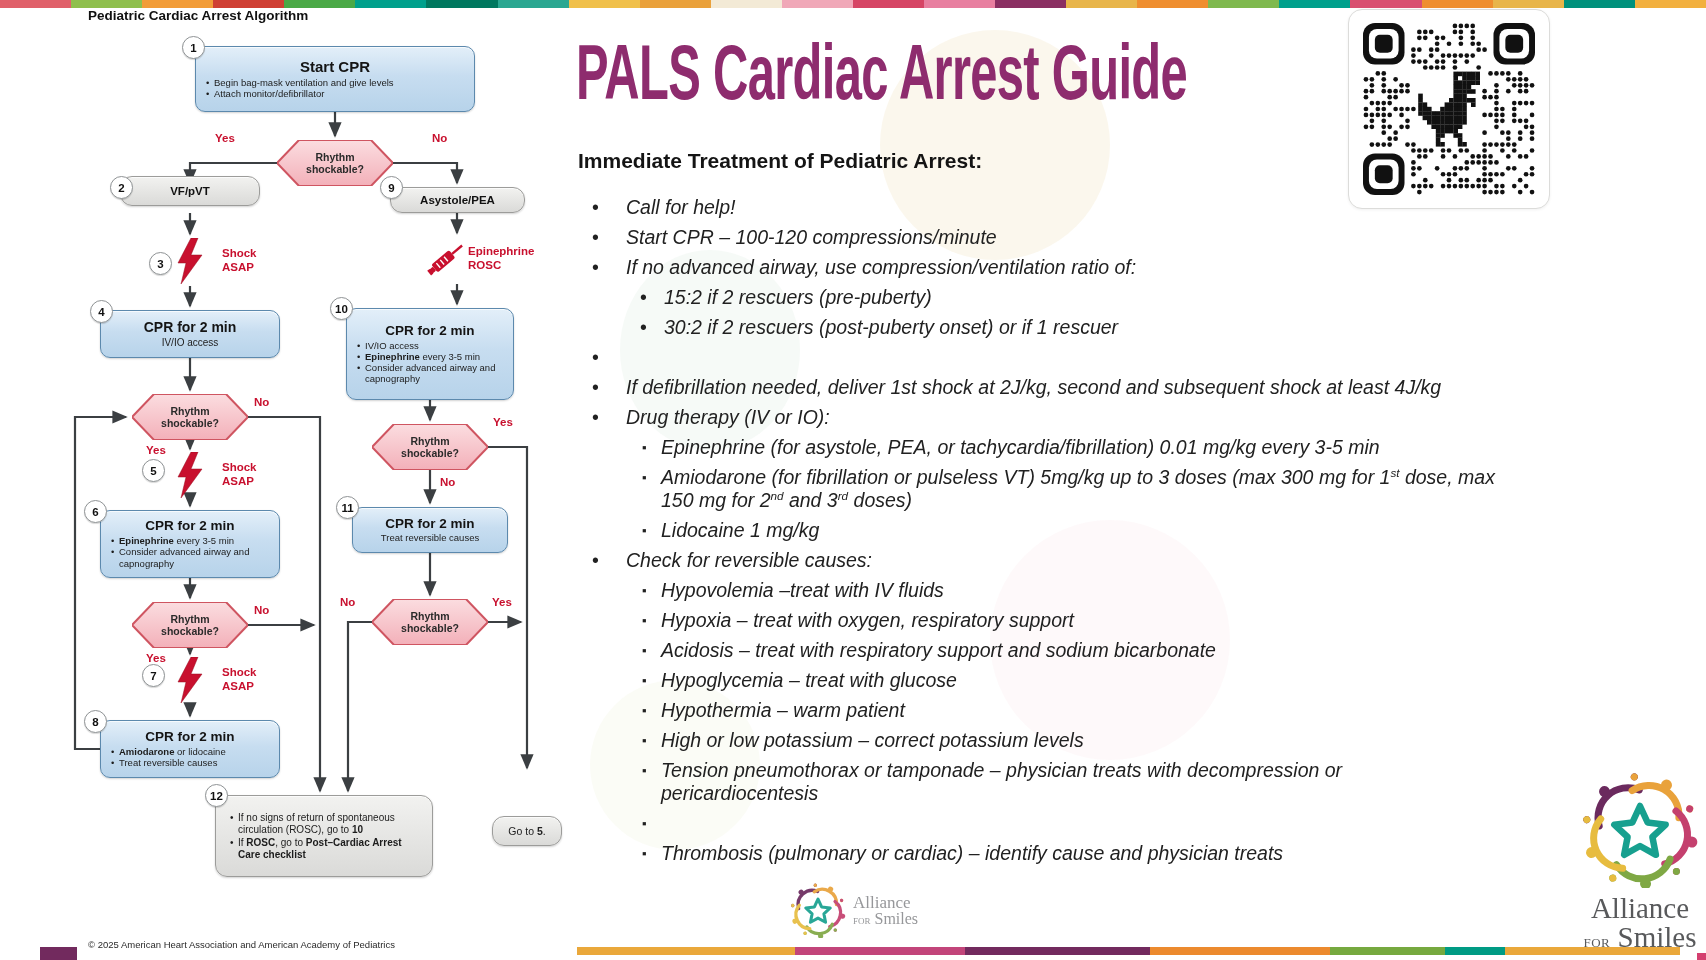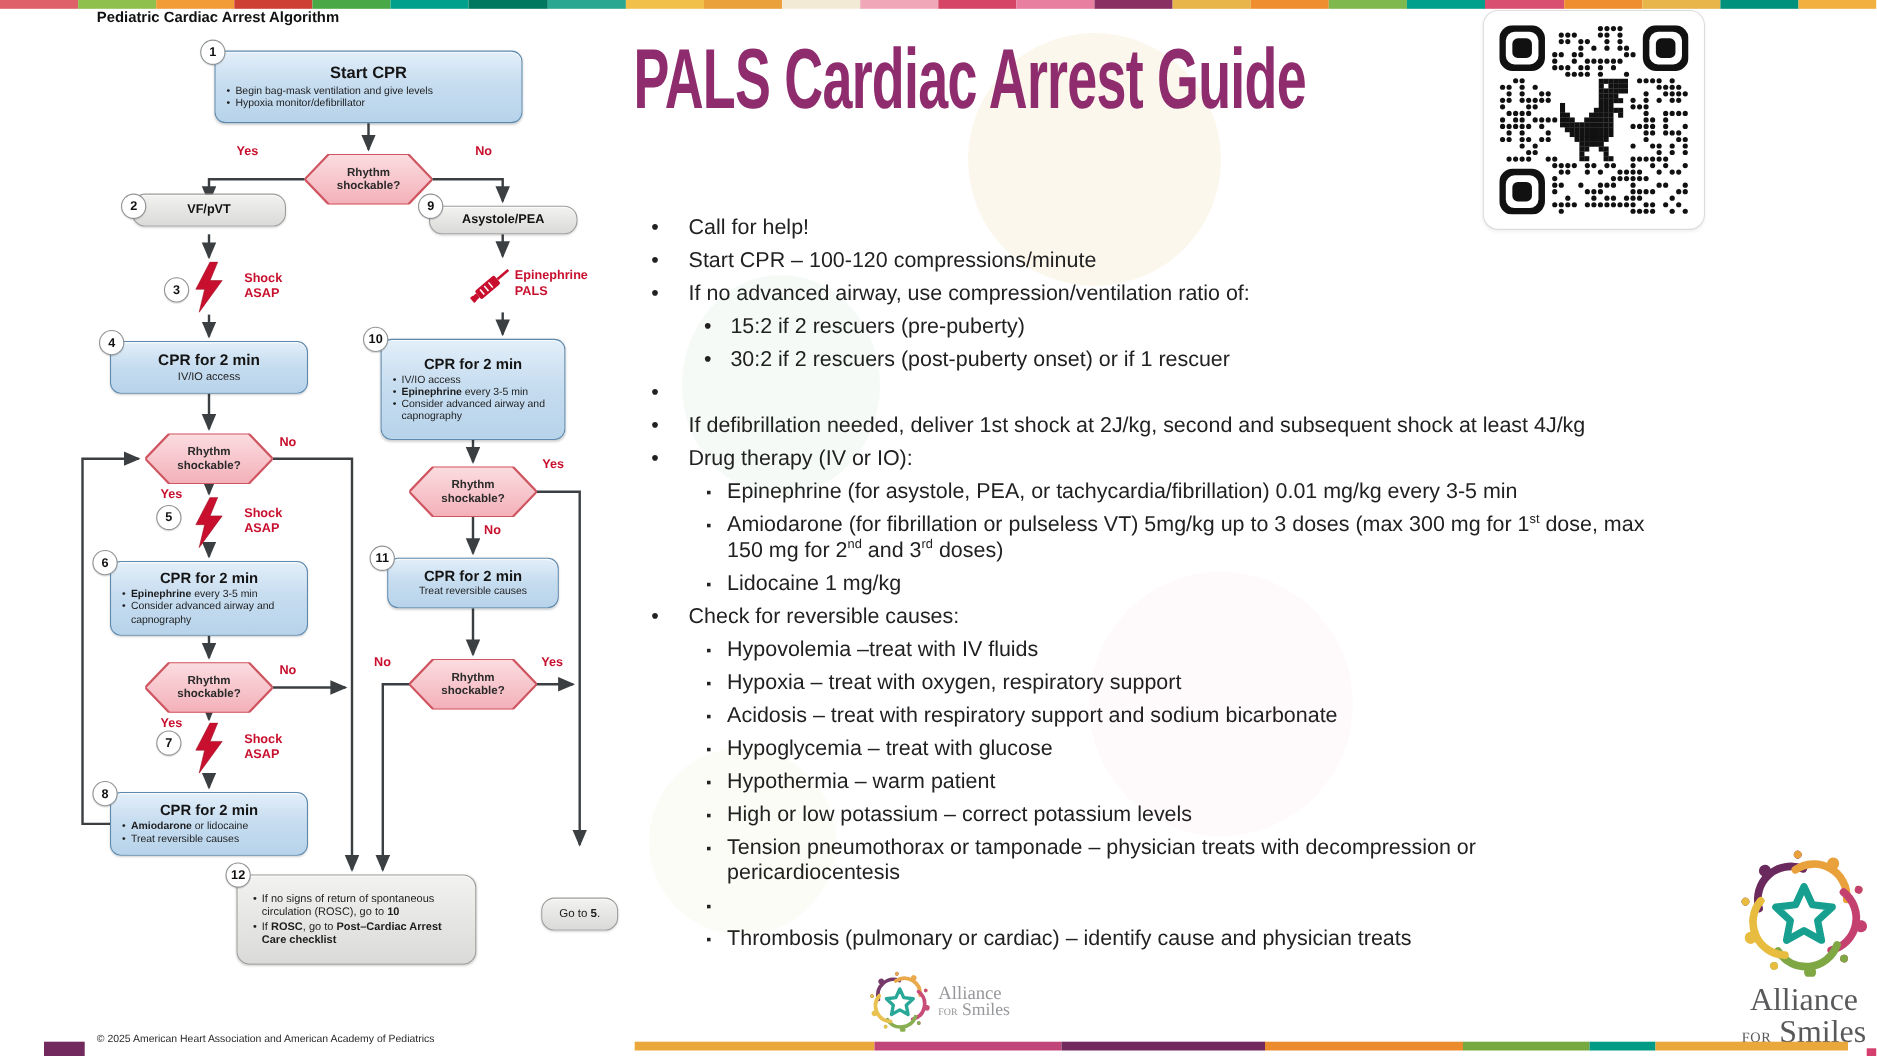--- a/index.html
+++ b/index.html
@@ -42,21 +42,21 @@
   .icon-abs{position:absolute;}
   .goto{position:absolute;font-size:10.5px;color:#222;margin-top:44px;}
   
   .content{position:absolute;left:0;top:0;width:1706px;height:960px;z-index:1;}
   .page-title{position:absolute;left:576px;top:28px;font-size:73px;font-weight:bold;color:#8e2c6e;
               letter-spacing:-1px;white-space:nowrap;transform:scaleX(.67) scaleY(1.06);transform-origin:0 0;}
   .heading{position:absolute;left:578px;top:149px;font-size:21px;font-weight:bold;color:#141414;}
   .bullets{position:absolute;left:578px;top:196px;width:920px;font-size:19.5px;color:#212121;}
   .brow{display:flex;margin-bottom:7px;}
   .bm{flex:none;line-height:23px;}
-  .btx{line-height:23px;}
+  .btx{line-height:23px;font-style:italic;}
   .lv1{padding-left:14px;} .lv1 .bm{width:34px;}
   .lv2{padding-left:62px;} .lv2 .bm{width:24px;}
   .lv3{padding-left:64px;} .lv3 .bm{width:19px;font-size:13px;}
   sup{font-size:.6em;vertical-align:super;line-height:0;}
   
   .qr-card{position:absolute;left:1348px;top:9px;width:200px;height:198px;background:#fff;border:1px solid #dcdcda;
            border-radius:14px;z-index:4;box-shadow:0 1px 3px rgba(0,0,0,.06);}
   
   .logo-big{position:absolute;left:1571px;top:770px;width:138px;text-align:center;z-index:2;}
   .logo-big .l1{font-family:"Liberation Serif",serif;font-size:29px;color:#58595b;line-height:1.0;margin-top:2px;}
@@ -155,21 +155,21 @@
 
     <div class="bx blue" style="left:195px;top:46px;width:280px;height:66px;">
       <div class="bt big">Start CPR</div>
       <div class="blist">
           <div class="bxli">
             <span class="bdot">•</span>
             <span>Begin bag-mask ventilation and give levels</span>
           </div>
           <div class="bxli">
             <span class="bdot">•</span>
-            <span>Hypoxia monitor/defibrillator</span>
+            <span>Attach monitor/defibrillator</span>
           </div>
         </div>
     </div>
     <div class="bx gray" style="left:120px;top:176px;width:140px;height:30px;">
       <div class="lbl">VF/pVT</div>
     </div>
     <div class="bx gray" style="left:390px;top:187px;width:135px;height:26px;">
       <div class="lbl">Asystole/PEA</div>
     </div>
     <div class="bx blue" style="left:100px;top:310px;width:180px;height:48px;">
@@ -298,40 +298,41 @@
       <g transform="rotate(-40 22 23)" fill="#c8102e" stroke="#c8102e">
         <rect x="7" y="18" width="23" height="10" rx="2" stroke="none"></rect>
         <rect x="1" y="20.5" width="6" height="5" rx="1" stroke="none"></rect>
         <line x1="0" y1="23" x2="3" y2="23" stroke-width="6"></line>
         <line x1="30" y1="23" x2="43" y2="23" stroke-width="2.4"></line>
         <line x1="12" y1="20" x2="12" y2="26" stroke="#fff" stroke-width="1.4"></line>
         <line x1="17" y1="20" x2="17" y2="26" stroke="#fff" stroke-width="1.4"></line>
         <line x1="22" y1="20" x2="22" y2="26" stroke="#fff" stroke-width="1.4"></line>
       </g>
     </svg>
-    <div class="epi" style="left:468px;top:244px;">Epinephrine PALS</div>
+    <div class="epi" style="left:468px;top:244px;">Epinephrine ROSC</div>
 
     <div class="num" style="left:182px;top:36px;">1</div>
     <div class="num" style="left:110px;top:176px;">2</div>
     <div class="num" style="left:380px;top:176px;">9</div>
     <div class="num" style="left:149px;top:252px;">3</div>
     <div class="num" style="left:90px;top:300px;">4</div>
     <div class="num" style="left:330px;top:297px;">10</div>
     <div class="num" style="left:142px;top:459px;">5</div>
     <div class="num" style="left:84px;top:500px;">6</div>
     <div class="num" style="left:142px;top:664px;">7</div>
     <div class="num" style="left:84px;top:710px;">8</div>
     <div class="num" style="left:336px;top:496px;">11</div>
     <div class="num" style="left:205px;top:784px;">12</div>
 
     <div class="algo-footer">© 2025 American Heart Association and American Academy of Pediatrics</div>
   </div>
 
   <div class="content">
     <div class="page-title">PALS Cardiac Arrest Guide</div>
+    <div class="heading">Immediate Treatment of Pediatric Arrest:</div>
     <div class="bullets" id="bullets">
         <div class="brow lv1">
           <span class="bm">•</span>
           <span class="btx">Call for help!</span>
         </div>
         <div class="brow lv1">
           <span class="bm">•</span>
           <span class="btx">Start CPR – 100-120 compressions/minute</span>
         </div>
         <div class="brow lv1">

